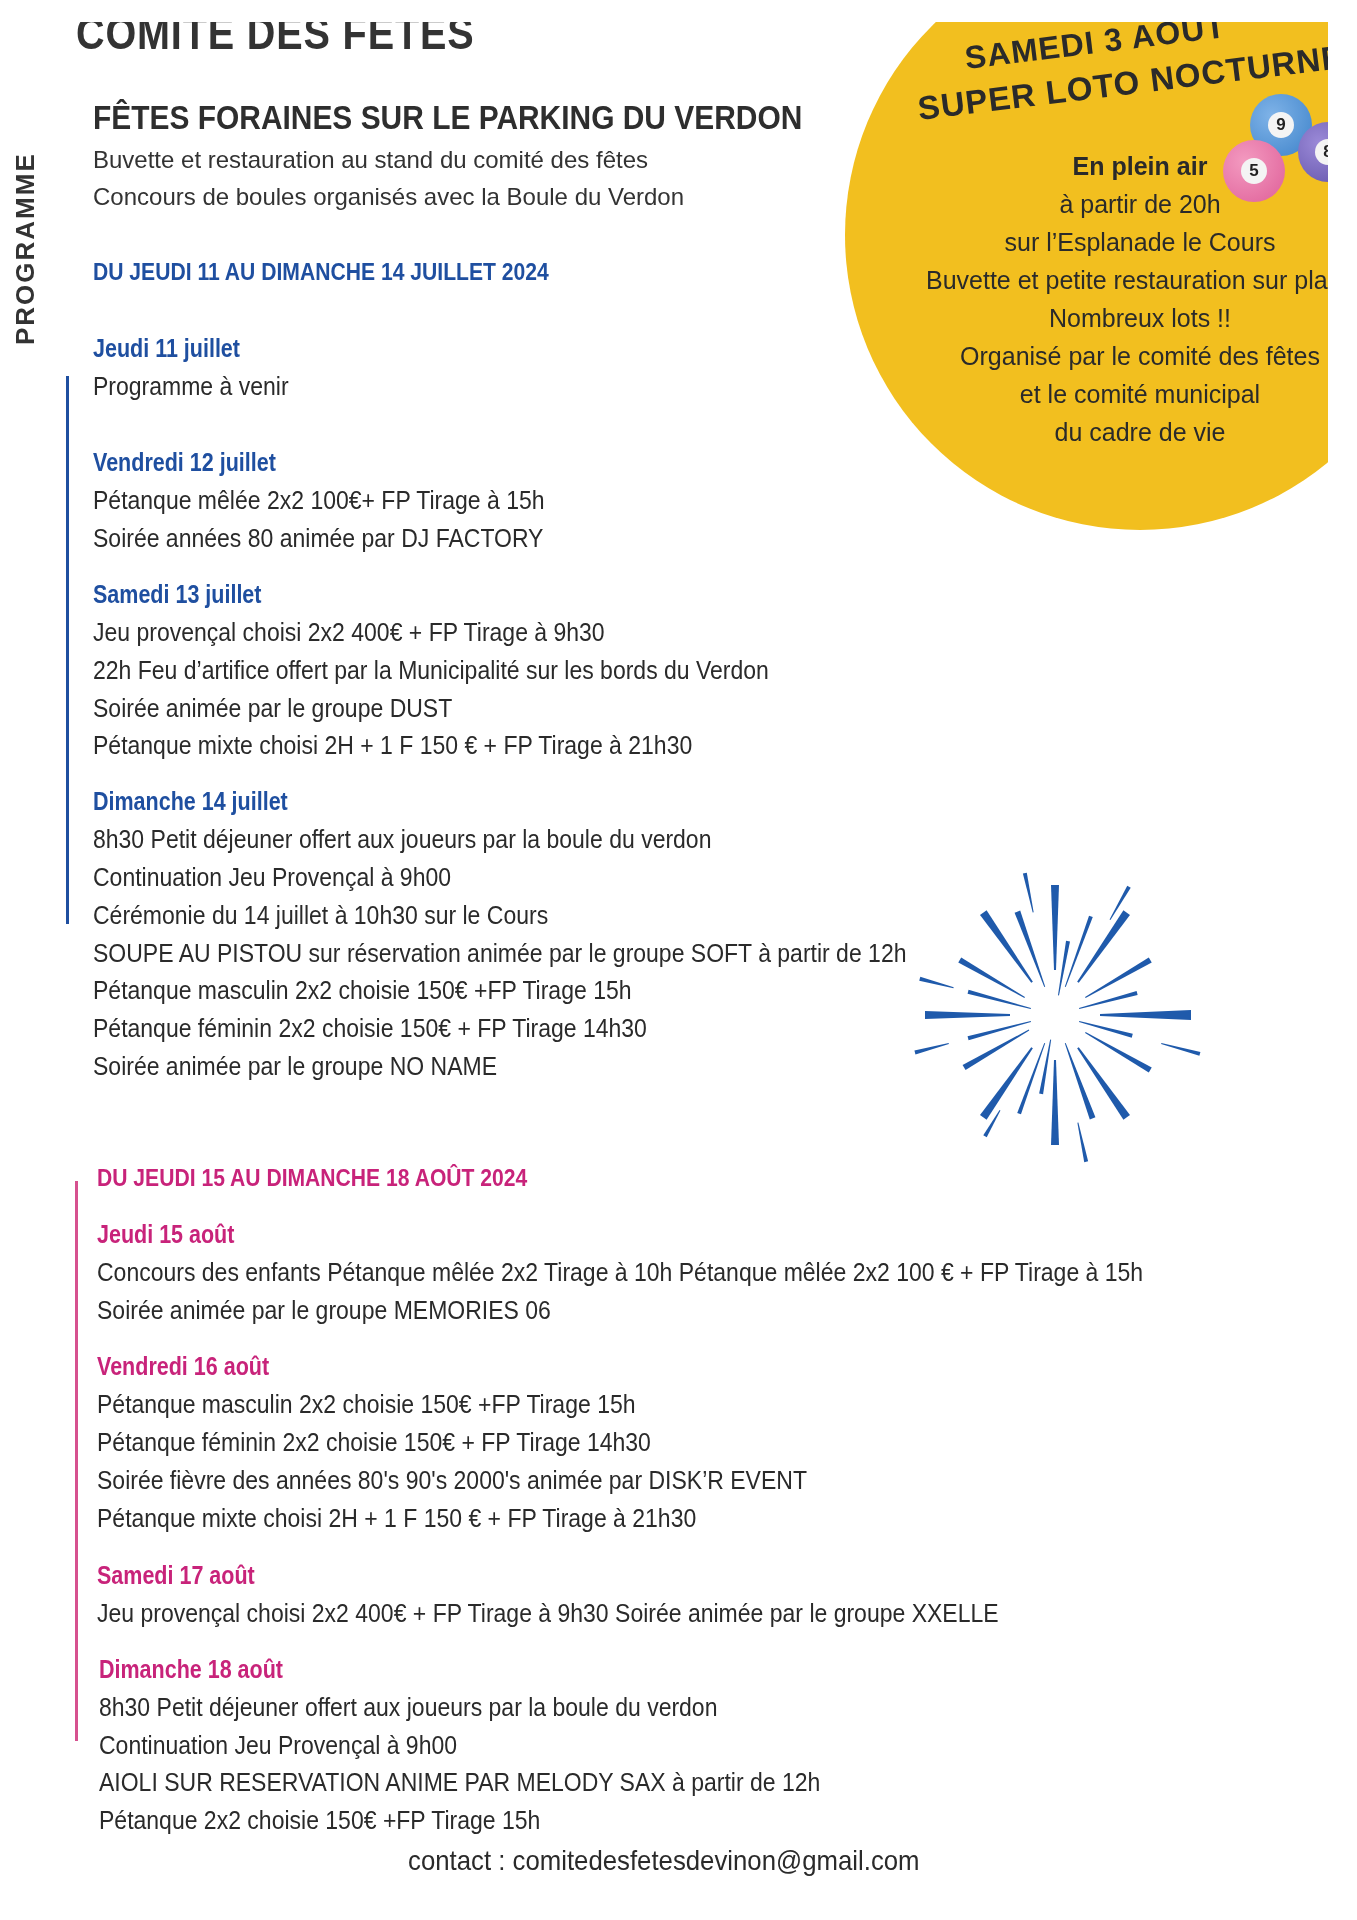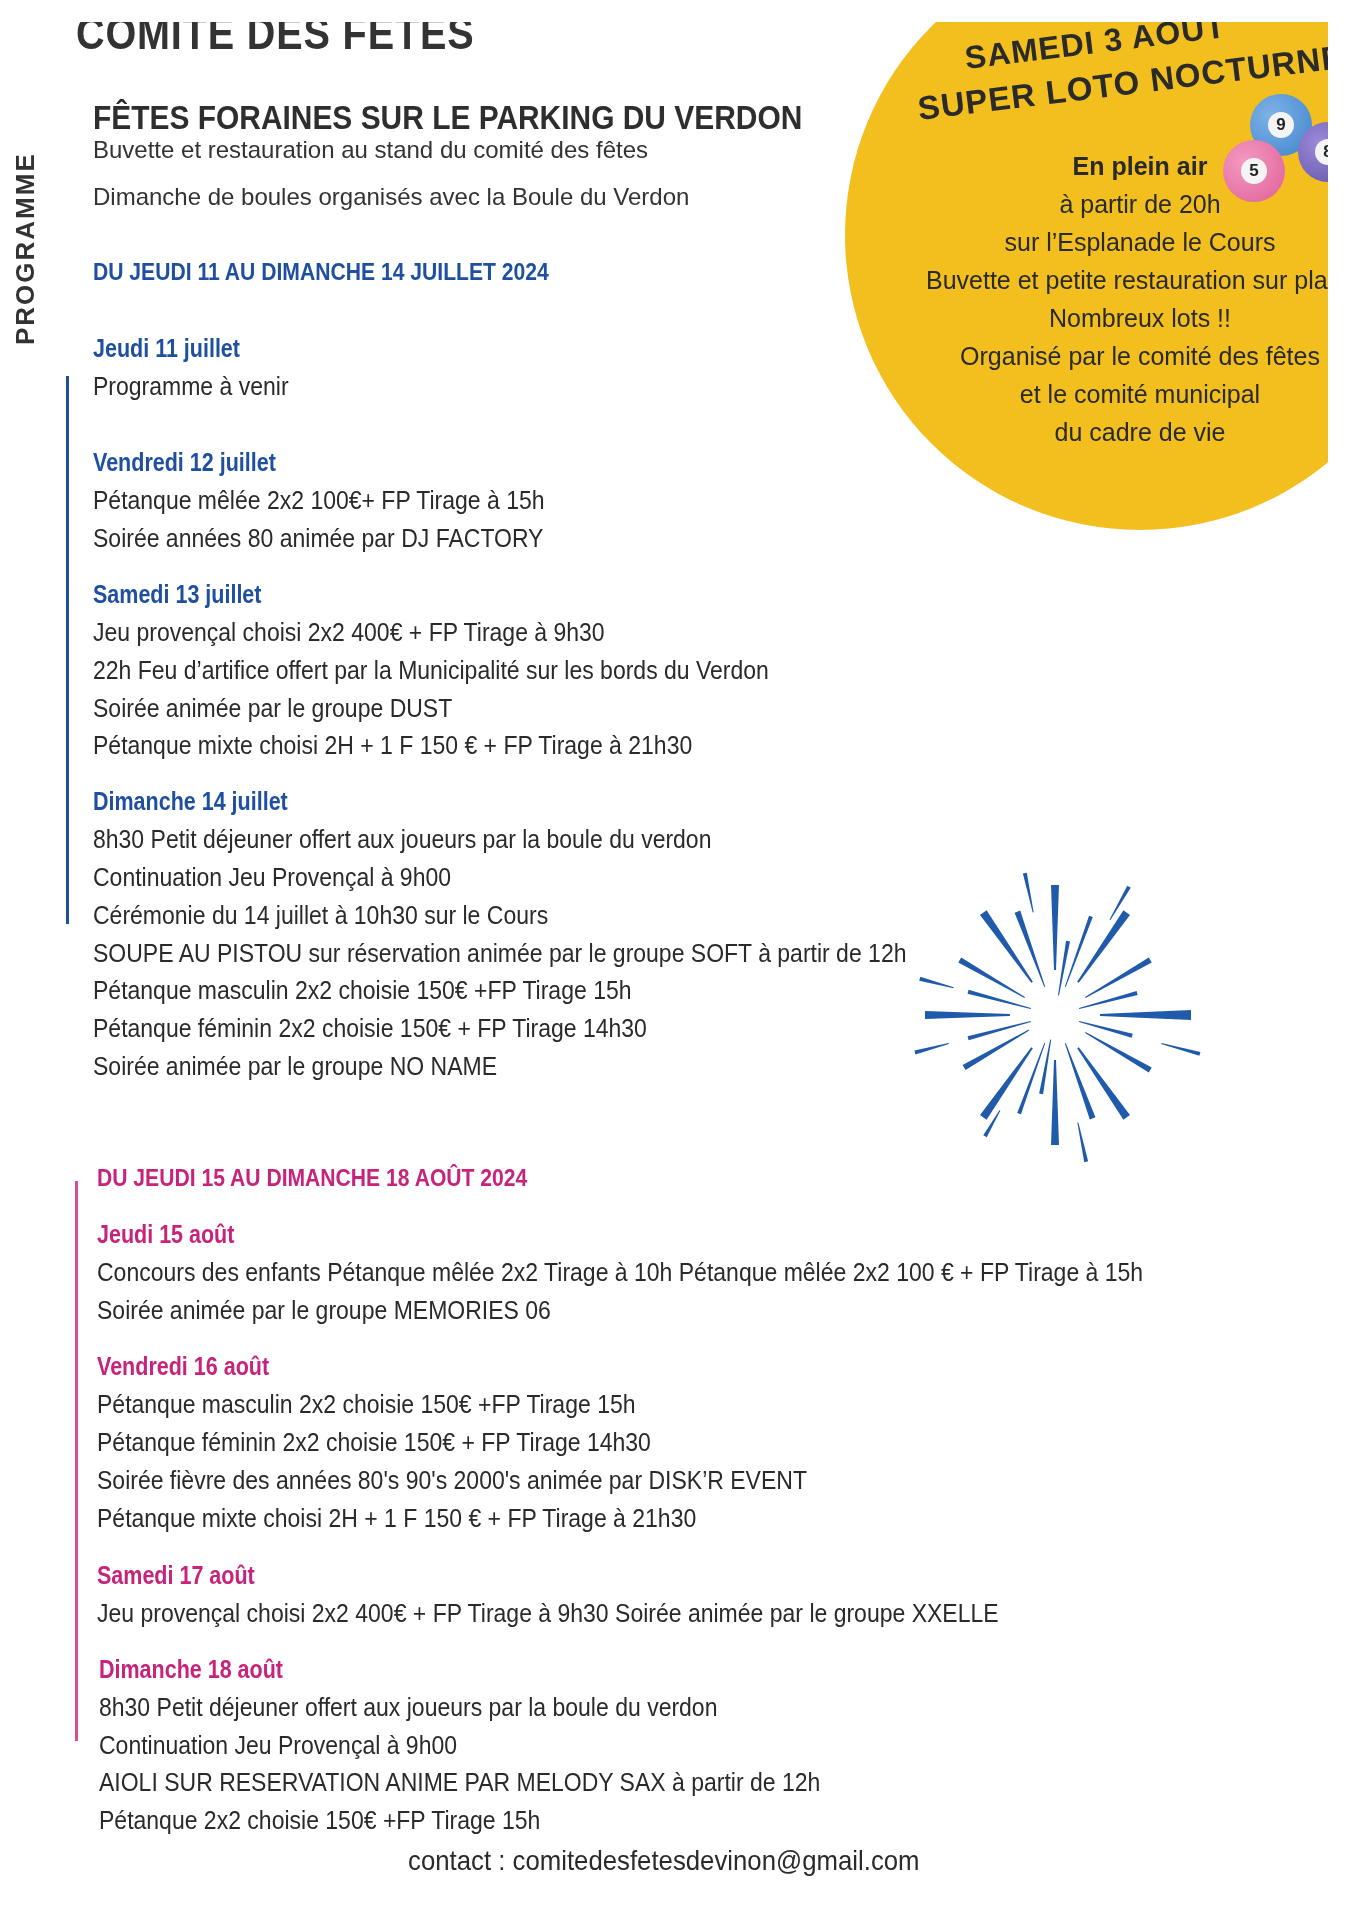--- a/index.html
+++ b/index.html
@@ -27,22 +27,22 @@
   .firework { position:absolute; left:905px; top:865px; width:300px; height:300px; }
 </style>
 </head>
 <body>
 
 <div class="abs title">COMITE DES FETES</div>
 <div class="topclip"></div>
 <div class="abs side">PROGRAMME</div>
 
 <div class="abs h1">FÊTES FORAINES SUR LE PARKING DU VERDON</div>
-<div class="abs sub" style="top:136px">Buvette et restauration au stand du comité des fêtes</div>
-<div class="abs sub" style="top:183px">Dimanche de boules organisés avec la Boule du Verdon</div>
+<div class="abs sub" style="top:146px">Buvette et restauration au stand du comité des fêtes</div>
+<div class="abs sub" style="top:183px">Concours de boules organisés avec la Boule du Verdon</div>
 
 <div class="circle">
   <div class="circle-bg"></div>
   <div class="loto-head" style="left:120px; top:18px">SAMEDI 3 AOUT</div>
   <div class="loto-head" style="left:73px; top:68px; font-size:33px">SUPER LOTO NOCTURNE</div>
 
   <div class="ball" style="left:405px; top:72px; width:62px; height:62px; background:radial-gradient(circle at 35% 35%, #7fb3e8, #3d82c9)">
     <div class="num">9</div>
   </div>
   <div class="ball" style="left:453px; top:100px; width:60px; height:60px; background:radial-gradient(circle at 35% 35%, #9b8ad8, #6151a8)">

